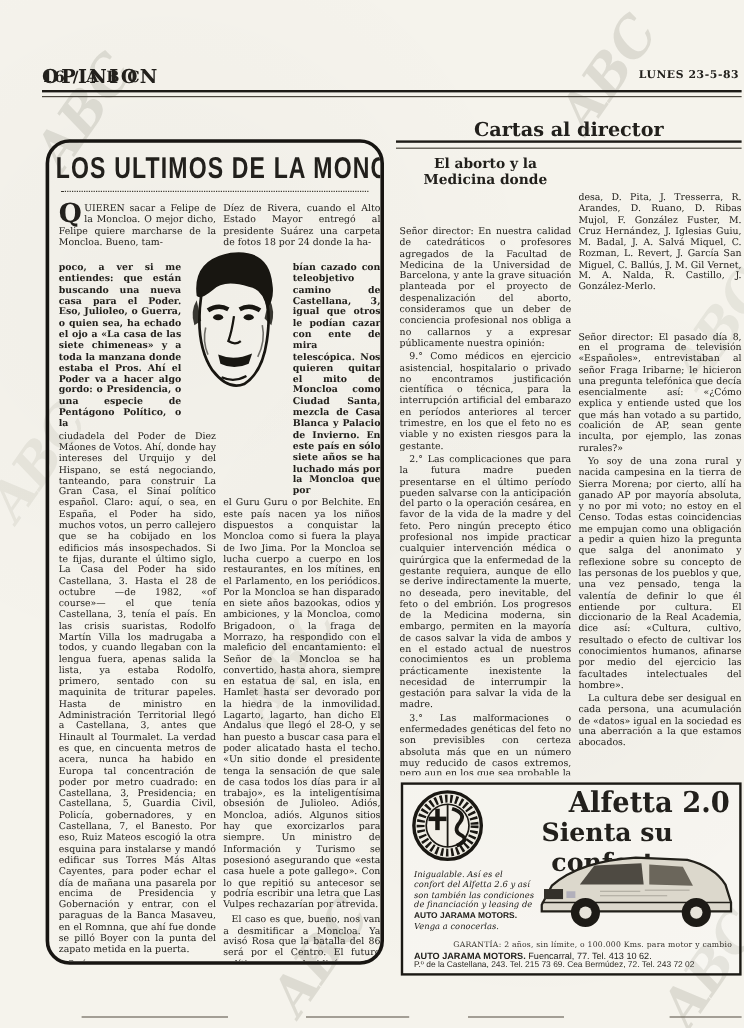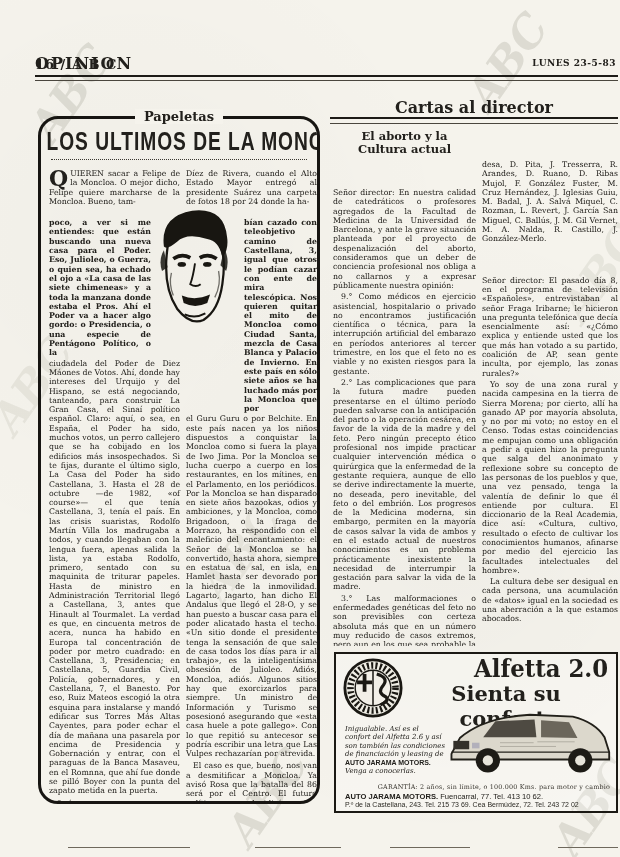--- a/index.html
+++ b/index.html
@@ -87,23 +87,20 @@
   <span class="wm" style="left:215px;top:772px;">ABC</span>
   <span class="wm" style="left:540px;top:782px;">ABC</span>
 
   <div class="hdr">
     <span class="ed">16 / A B C</span>
     <span class="sec">OPINION</span>
     <span class="dt">LUNES 23-5-83</span>
   </div>
   <div class="hdr-rule"></div>
 
-  <div class="pap-label">
-    <span class="ln"></span><span class="txt">Papeletas</span><span class="ln"></span>
-  </div>
 
   <div class="frame">
     <div class="art-title">LOS ULTIMOS DE LA MONCLOA</div>
     <div class="art-title-underline"></div>
 
     <span class="portrait">
       <svg viewBox="0 0 90 140" width="88" height="132">
         <path d="M12,44 Q8,12 42,6 Q76,2 79,34 Q81,47 74,56 Q71,38 58,36 Q36,29 26,39 Q15,48 12,44 Z" fill="#181611"></path>
         <path d="M16,44 Q10,86 26,110 Q40,128 54,122 Q70,112 74,84 Q78,56 72,44" fill="none" stroke="#181611" stroke-width="2.4"></path>
         <path d="M22,57 Q31,51 40,56" fill="none" stroke="#181611" stroke-width="4"></path>
@@ -139,21 +136,21 @@
       <p class="first">el Guru Guru o por Belchite. En este país nacen ya los niños dispuestos a conquistar la Moncloa como si fuera la playa de Iwo Jima. Por la Moncloa se lucha cuerpo a cuerpo en los restaurantes, en los mítines, en el Parlamento, en los periódicos. Por la Moncloa se han disparado en siete años bazookas, odios y ambiciones, y la Moncloa, como Brigadoon, o la fraga de Morrazo, ha respondido con el maleficio del encantamiento: el Señor de la Moncloa se ha convertido, hasta ahora, siempre en estatua de sal, en isla, en Hamlet hasta ser devorado por la hiedra de la inmovilidad. Lagarto, lagarto, han dicho El Andalus que llegó el 28-O, y se han puesto a buscar casa para el poder alicatado hasta el techo. «Un sitio donde el presidente tenga la sensación de que sale de casa todos los días para ir al trabajo», es la inteligentísima obsesión de Julioleo. Adiós, Moncloa, adiós. Algunos sitios hay que exorcizarlos para siempre. Un ministro de Información y Turismo se posesionó asegurando que «esta casa huele a pote gallego». Con lo que repitió su antecesor se podría escribir una letra que Las Vulpes rechazarían por atrevida.</p>
       <p>El caso es que, bueno, nos van a desmitificar a Moncloa. Ya avisó Rosa que la batalla del 86 será por el Centro. El futuro político se decidirá sobre terrenos ganados al circo. Qué tiempos aquellos con Abril derramando pez hirviendo desde las almenas sobre El Llanero Solitario. En fin, que están buscando casa para instalarse. Da toda la impresión de que piensan quedarse.</p>
 
     </div>
   </div>
 
   <div class="cartas-hd">Cartas al director</div>
   <div class="cartas-rule"></div>
 
   <div class="lcol lcolA">
-    <div class="ltitle">El aborto y la Cultura actual</div>
+    <div class="ltitle">El aborto y la Medicina donde</div>
     <p class="nofi">Señor director: En nuestra calidad de catedráticos o profesores agregados de la Facultad de Medicina de la Universidad de Barcelona, y ante la grave situación planteada por el proyecto de despenalización del aborto, consideramos que un deber de conciencia profesional nos obliga a no callarnos y a expresar públicamente nuestra opinión:</p>
     <p>9.° Como médicos en ejercicio asistencial, hospitalario o privado no encontramos justificación científica o técnica, para la interrupción artificial del embarazo en períodos anteriores al tercer trimestre, en los que el feto no es viable y no existen riesgos para la gestante.</p>
     <p>2.° Las complicaciones que para la futura madre pueden presentarse en el último período pueden salvarse con la anticipación del parto o la operación cesárea, en favor de la vida de la madre y del feto. Pero ningún precepto ético profesional nos impide practicar cualquier intervención médica o quirúrgica que la enfermedad de la gestante requiera, aunque de ello se derive indirectamente la muerte, no deseada, pero inevitable, del feto o del embrión. Los progresos de la Medicina moderna, sin embargo, permiten en la mayoría de casos salvar la vida de ambos y en el estado actual de nuestros conocimientos es un problema prácticamente inexistente la necesidad de interrumpir la gestación para salvar la vida de la madre.</p>
     <p>3.° Las malformaciones o enfermedades genéticas del feto no son previsibles con certeza absoluta más que en un número muy reducido de casos extremos, pero aun en los que sea probable la anomalía jamás podrá llamarse «terapéutica» la inducción del aborto, es decir, la decisión directa del no nacer, ya que como médicos estaremos siempre a favor de la vida, aún deficiente, de un ser humano, del mismo modo que negaremos nuestro concurso a la eutanasia de un anciano o de un demente.—A. Balcells, A. Car-</p>
   </div>
 
   <div class="lcol lcolB">
     <p class="nofi">desa, D. Pita, J. Tresserra, R. Arandes, D. Ruano, D. Ribas Mujol, F. González Fuster, M. Cruz Hernández, J. Iglesias Guiu, M. Badal, J. A. Salvá Miquel, C. Rozman, L. Revert, J. García San Miguel, C. Ballús, J. M. Gil Vernet, M. A. Nalda, R. Castillo, J. González-Merlo.</p>
     <p class="nofi">Señor director: El pasado día 8, en el programa de televisión «Españoles», entrevistaban al señor Fraga Iribarne; le hicieron una pregunta telefónica que decía esencialmente así: «¿Cómo explica y entiende usted que los que más han votado a su partido, coalición de AP, sean gente inculta, por ejemplo, las zonas rurales?»</p>
     <p>Yo soy de una zona rural y nacida campesina en la tierra de Sierra Morena; por cierto, allí ha ganado AP por mayoría absoluta, y no por mi voto; no estoy en el Censo. Todas estas coincidencias me empujan como una obligación a pedir a quien hizo la pregunta que salga del anonimato y reflexione sobre su concepto de las personas de los pueblos y que, una vez pensado, tenga la valentía de definir lo que él entiende por cultura. El diccionario de la Real Academia, dice así: «Cultura, cultivo, resultado o efecto de cultivar los conocimientos humanos, afinarse por medio del ejercicio las facultades intelectuales del hombre».</p>

